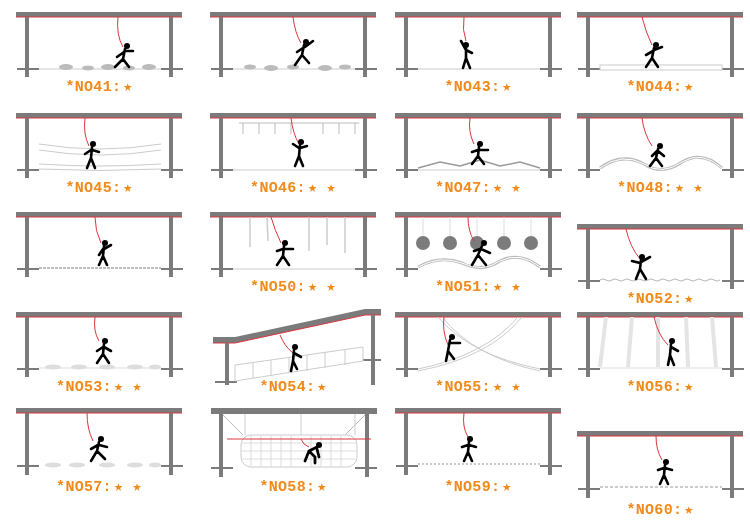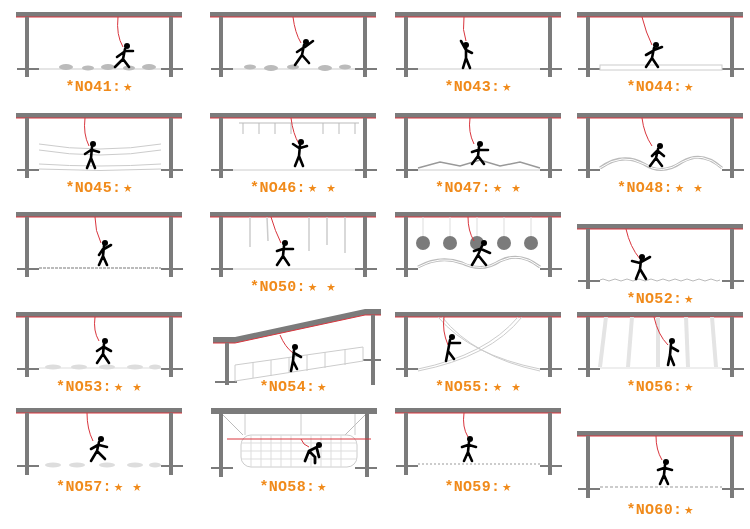--- a/index.html
+++ b/index.html
@@ -242,20 +242,21 @@
         <circle cx="141" cy="38" r="7"></circle>
       </g>
     <path d="M28 62 Q50 50 72 58 Q92 68 110 56 Q130 46 150 62" stroke="#bbb" stroke-width="3" fill="none"></path>
     <path d="M28 62 Q50 50 72 58 Q92 68 110 56 Q130 46 150 62" stroke="#fff" stroke-width="1" fill="none"></path>
     <path d="M78 12 Q78 26 84 36" stroke="#d9363e" fill="none"></path>
     <g>
         <circle cx="94" cy="38" r="3"></circle>
         <path d="M92 41 L88 50 L82 60 M88 50 L96 60 M90 44 L84 46 M91 44 L100 48" stroke="#000" stroke-width="2.6" fill="none" stroke-linecap="round"></path>
       </g>
   </svg>
+  <div class="label"><span>*NO51:</span><span class="stars">★ ★</span></div>
 </div>
 
 <div class="cell" style="left:572px;top:217px">
   <svg viewBox="0 0 176 80">
     <rect x="5" y="7" width="166" height="5" fill="#7b7b7b"></rect>
       <line x1="5" y1="12" x2="171" y2="12" stroke="#d9363e"></line>
     <rect x="14" y="12" width="4" height="60" fill="#7b7b7b"></rect>
       <rect x="158" y="12" width="4" height="60" fill="#7b7b7b"></rect>
     <rect x="6" y="63" width="22" height="2" fill="#7b7b7b"></rect>
       <rect x="150" y="63" width="22" height="2" fill="#7b7b7b"></rect>

